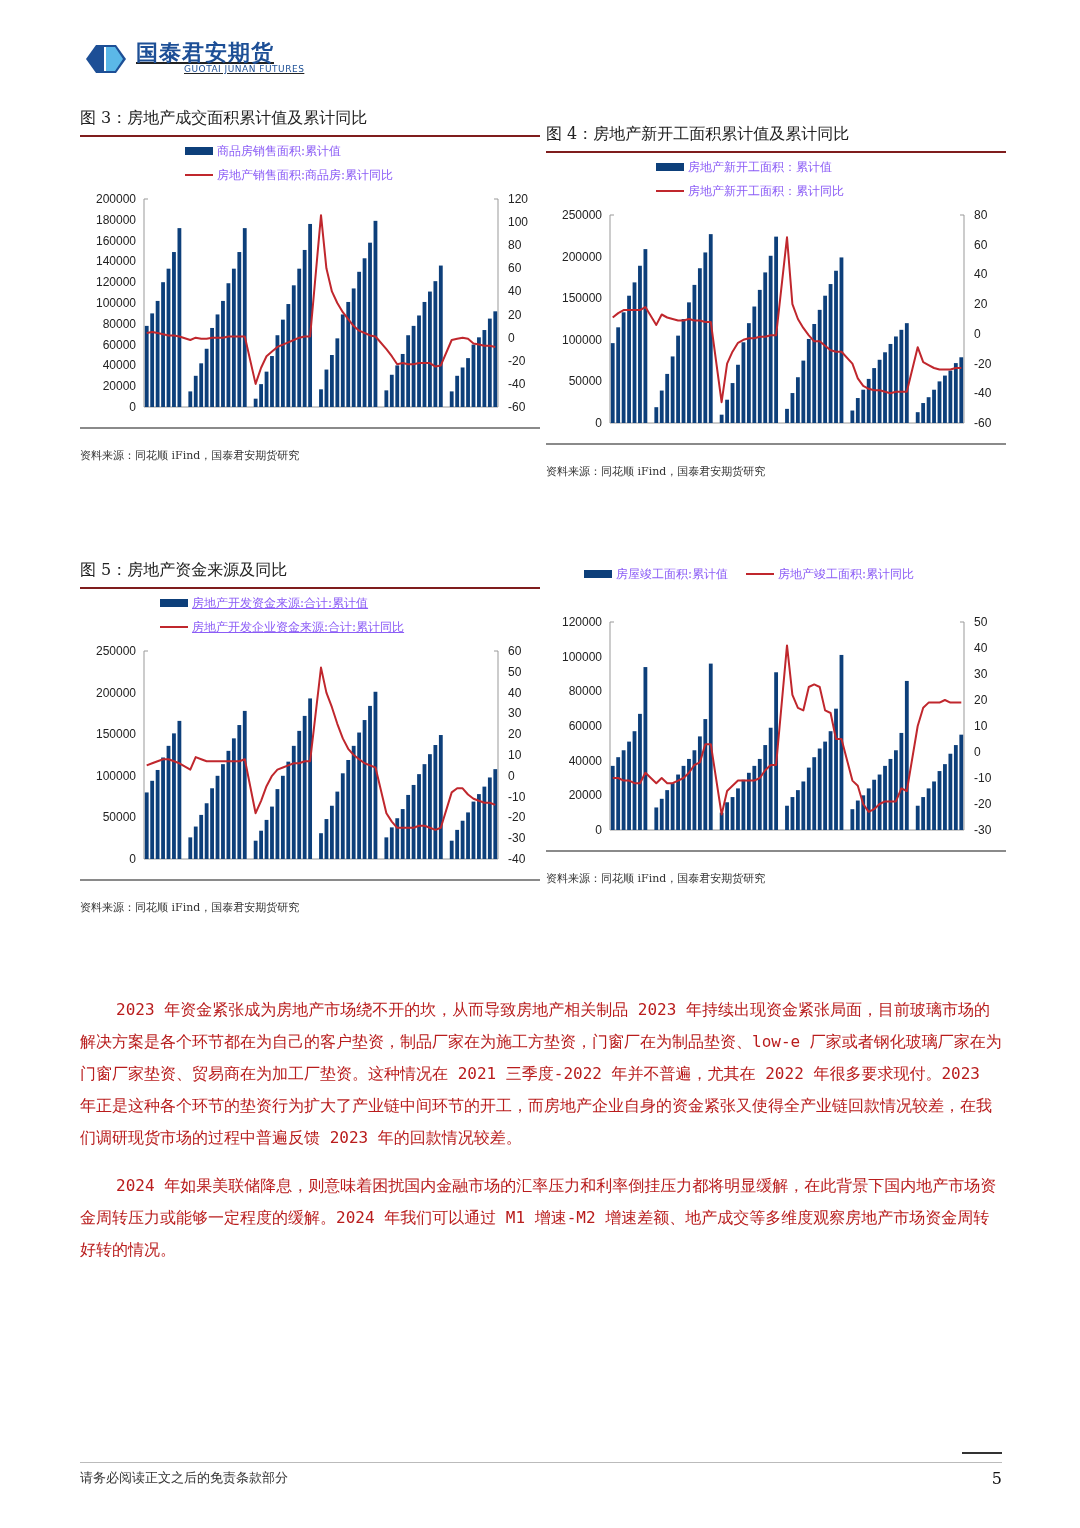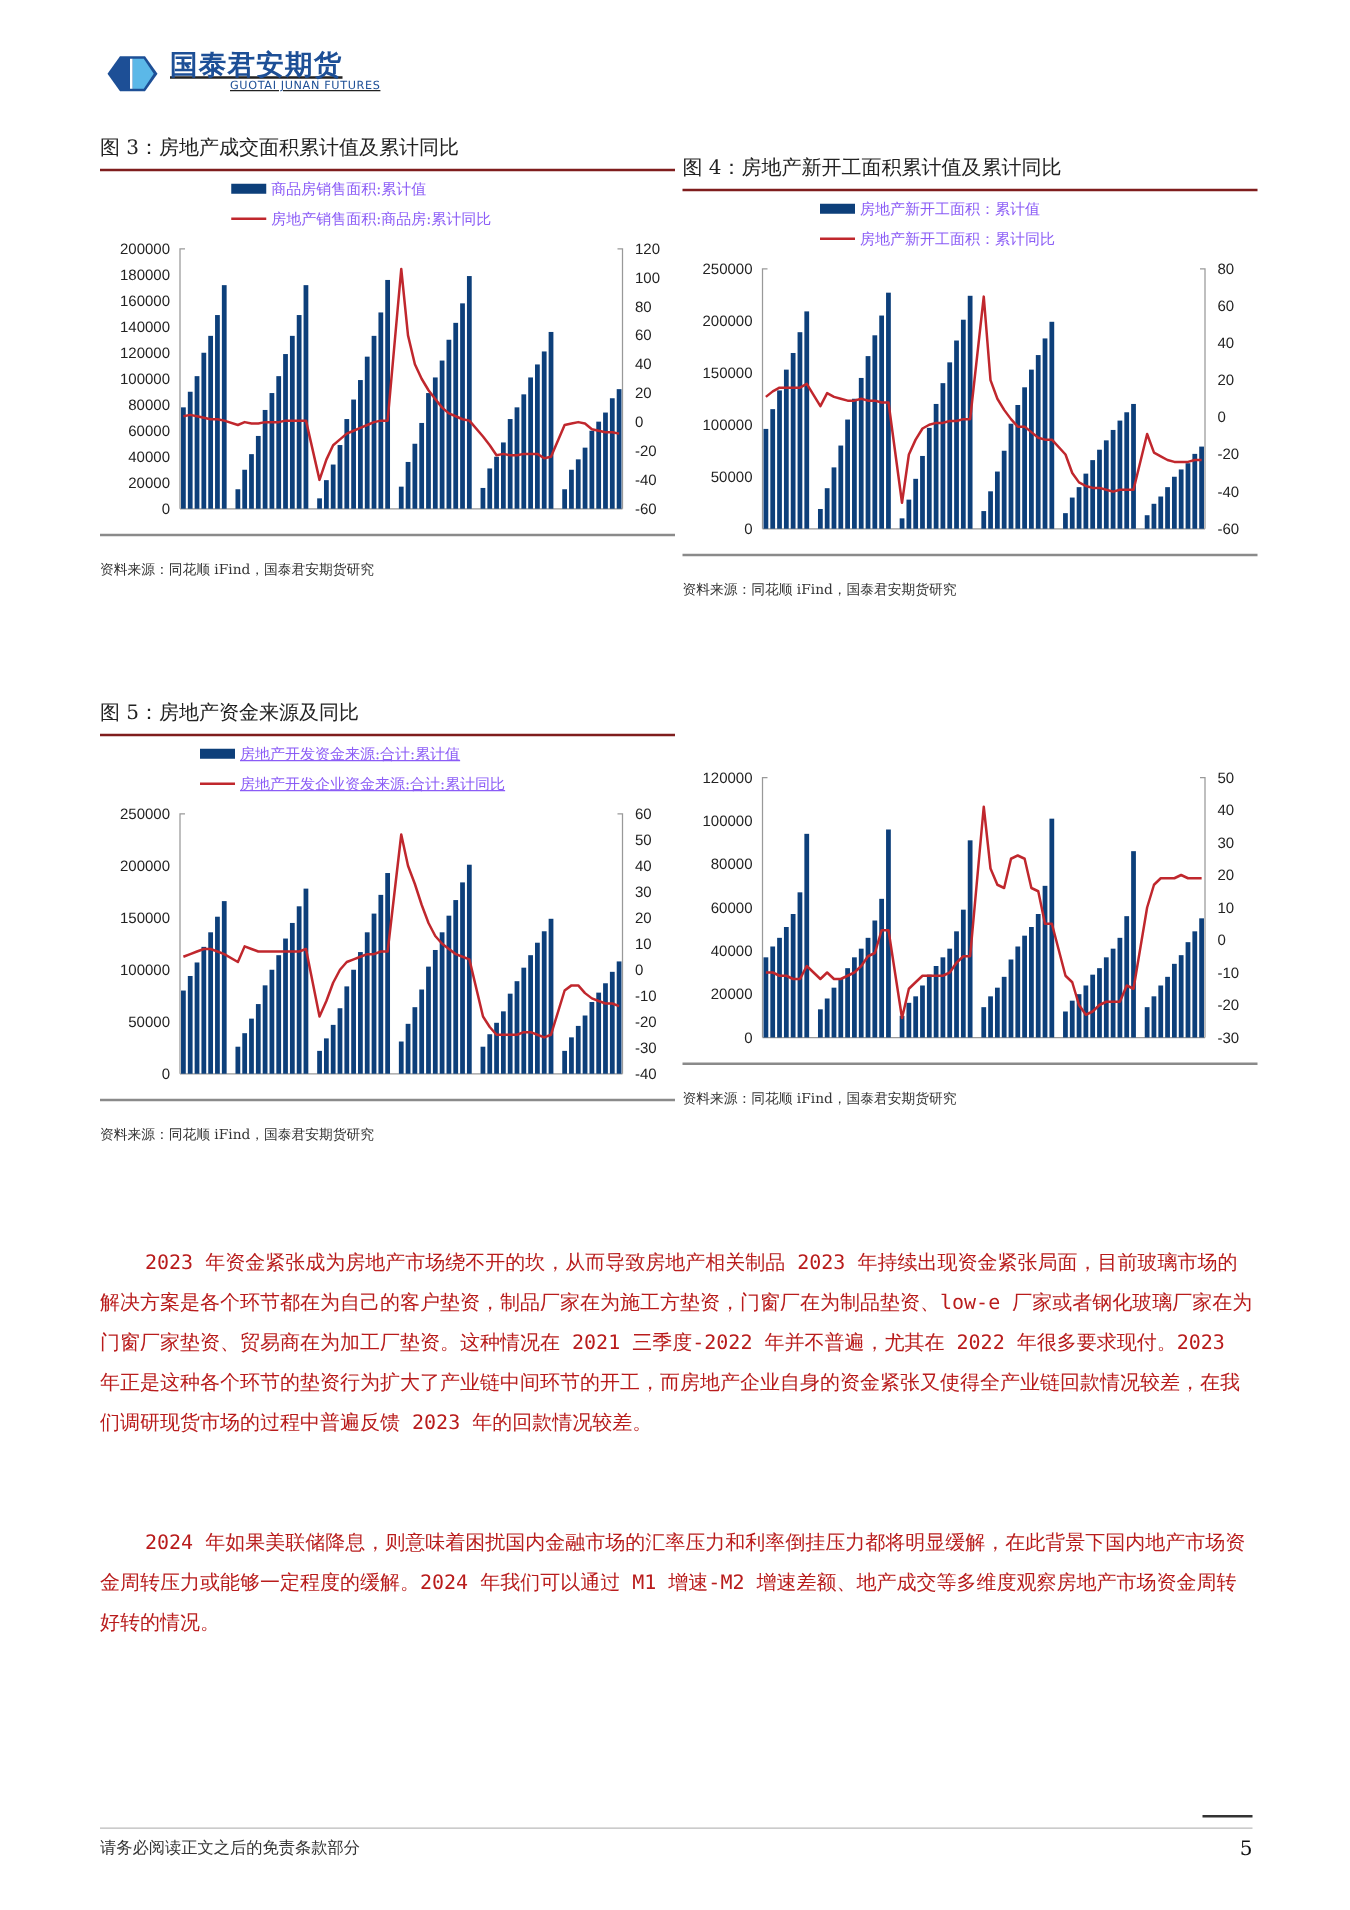--- a/index.html
+++ b/index.html
@@ -462,24 +462,33 @@
         <text x="136.8" y="310" text-anchor="end" class="tick" transform="rotate(-45 136.8 310)">2019-06</text>
         <text x="166.2" y="310" text-anchor="end" class="tick" transform="rotate(-45 166.2 310)">2019-12</text>
         <text x="195.6" y="310" text-anchor="end" class="tick" transform="rotate(-45 195.6 310)">2020-06</text>
         <text x="225" y="310" text-anchor="end" class="tick" transform="rotate(-45 225 310)">2020-12</text>
         <text x="254.39999999999998" y="310" text-anchor="end" class="tick" transform="rotate(-45 254.39999999999998 310)">2021-06</text>
         <text x="283.79999999999995" y="310" text-anchor="end" class="tick" transform="rotate(-45 283.79999999999995 310)">2021-12</text>
         <text x="313.2" y="310" text-anchor="end" class="tick" transform="rotate(-45 313.2 310)">2022-06</text>
         <text x="342.59999999999997" y="310" text-anchor="end" class="tick" transform="rotate(-45 342.59999999999997 310)">2022-12</text>
         <text x="372" y="310" text-anchor="end" class="tick" transform="rotate(-45 372 310)">2023-06</text>
       </svg>
+    <div class="legend" style="left:38px;top:2px;">
+      <div class="row">
+          <span class="sw-bar"></span>
+          <span>房屋竣工面积:累计值</span>
+        <span style="width:10px;display:inline-block"></span>
+        <span class="sw-line"></span>
+          <span>房地产竣工面积:累计同比</span>
+        </div>
+    </div>
   </div>
   <div class="fig-source">资料来源：同花顺 iFind，国泰君安期货研究</div>
 </div>
 
 <div class="para" style="top:994px;">2023 年资金紧张成为房地产市场绕不开的坎，从而导致房地产相关制品 2023 年持续出现资金紧张局面，目前玻璃市场的解决方案是各个环节都在为自己的客户垫资，制品厂家在为施工方垫资，门窗厂在为制品垫资、low-e 厂家或者钢化玻璃厂家在为门窗厂家垫资、贸易商在为加工厂垫资。这种情况在 2021 三季度-2022 年并不普遍，尤其在 2022 年很多要求现付。2023 年正是这种各个环节的垫资行为扩大了产业链中间环节的开工，而房地产企业自身的资金紧张又使得全产业链回款情况较差，在我们调研现货市场的过程中普遍反馈 2023 年的回款情况较差。</div>
-<div class="para" style="top:1218px;">2024 年如果美联储降息，则意味着困扰国内金融市场的汇率压力和利率倒挂压力都将明显缓解，在此背景下国内地产市场资金周转压力或能够一定程度的缓解。2024 年我们可以通过 M1 增速-M2 增速差额、地产成交等多维度观察房地产市场资金周转好转的情况。</div>
+<div class="para" style="top:1170px;">2024 年如果美联储降息，则意味着困扰国内金融市场的汇率压力和利率倒挂压力都将明显缓解，在此背景下国内地产市场资金周转压力或能够一定程度的缓解。2024 年我们可以通过 M1 增速-M2 增速差额、地产成交等多维度观察房地产市场资金周转好转的情况。</div>
 
 <div class="page-num-line"></div>
 <div class="footer">
   <span>请务必阅读正文之后的免责条款部分</span>
   <span class="page-num">5</span>
 </div>
 
 </body></html>

